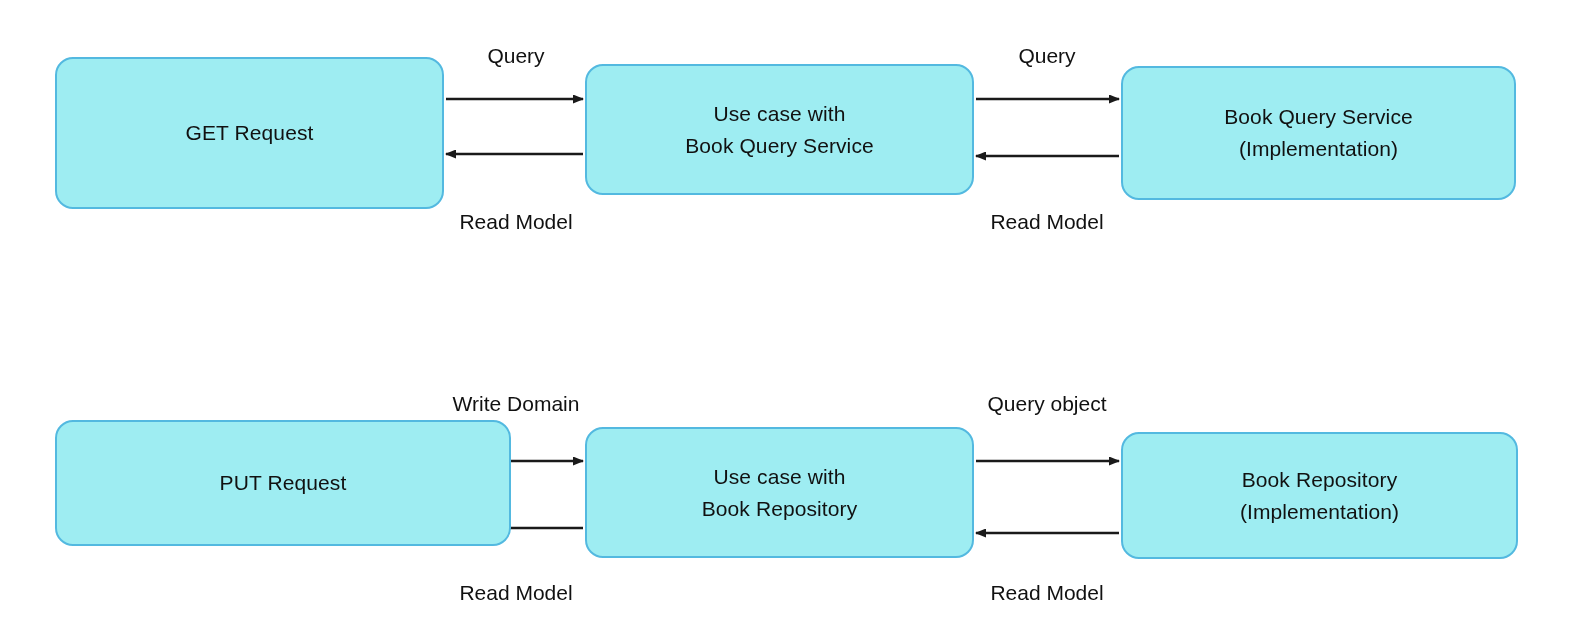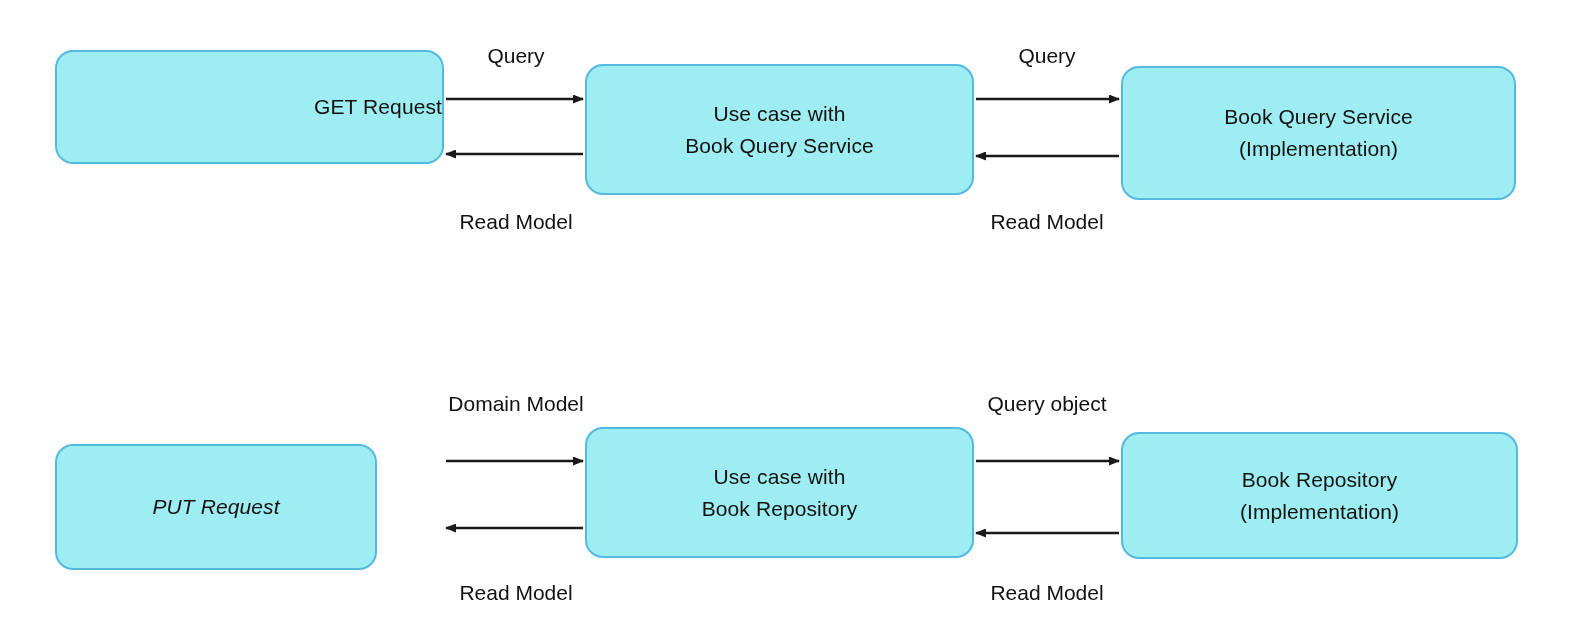--- a/index.html
+++ b/index.html
@@ -48,25 +48,25 @@
   }
   .edge-svg {
     position: absolute;
     left: 0;
     top: 0;
     width: 1579px;
     height: 633px;
     pointer-events: none;
   }
   
-  #node-get-request      { left: 55px;   top: 50px;  width: 389px; height: 114px; align-items: flex-end; }
+  #node-get-request      { left: 55px;   top: 57px;  width: 389px; height: 152px; }
   #node-usecase-query    { left: 585px;  top: 64px;  width: 389px; height: 131px; }
   #node-query-service    { left: 1121px; top: 66px;  width: 395px; height: 134px; }
   
-  #node-put-request      { left: 55px;   top: 444px; width: 322px; height: 126px; font-style: italic; }
+  #node-put-request      { left: 55px;   top: 420px; width: 456px; height: 126px; }
   #node-usecase-repo     { left: 585px;  top: 427px; width: 389px; height: 131px; }
   #node-book-repository  { left: 1121px; top: 432px; width: 397px; height: 127px; }
   
   #label-top-left-fwd    { left: 516px;  top: 43px;  }
   #label-top-left-back   { left: 516px;  top: 209px; }
   #label-top-right-fwd   { left: 1047px; top: 43px;  }
   #label-top-right-back  { left: 1047px; top: 209px; }
   #label-bot-left-fwd    { left: 516px;  top: 391px; }
   #label-bot-left-back   { left: 516px;  top: 580px; }
   #label-bot-right-fwd   { left: 1047px; top: 391px; }
@@ -124,19 +124,19 @@
     <span>Book Repository</span>
     <span class="line2">(Implementation)</span>
   </div>
 
   <div class="edge-label" id="label-top-left-fwd">Query</div>
   <div class="edge-label" id="label-top-left-back">Read Model</div>
 
   <div class="edge-label" id="label-top-right-fwd">Query</div>
   <div class="edge-label" id="label-top-right-back">Read Model</div>
 
-  <div class="edge-label" id="label-bot-left-fwd">Domain Model</div>
+  <div class="edge-label" id="label-bot-left-fwd">Write Domain</div>
   <div class="edge-label" id="label-bot-left-back">Read Model</div>
 
   <div class="edge-label" id="label-bot-right-fwd">Query object</div>
   <div class="edge-label" id="label-bot-right-back">Read Model</div>
 
 </div>
 
 </body></html>

